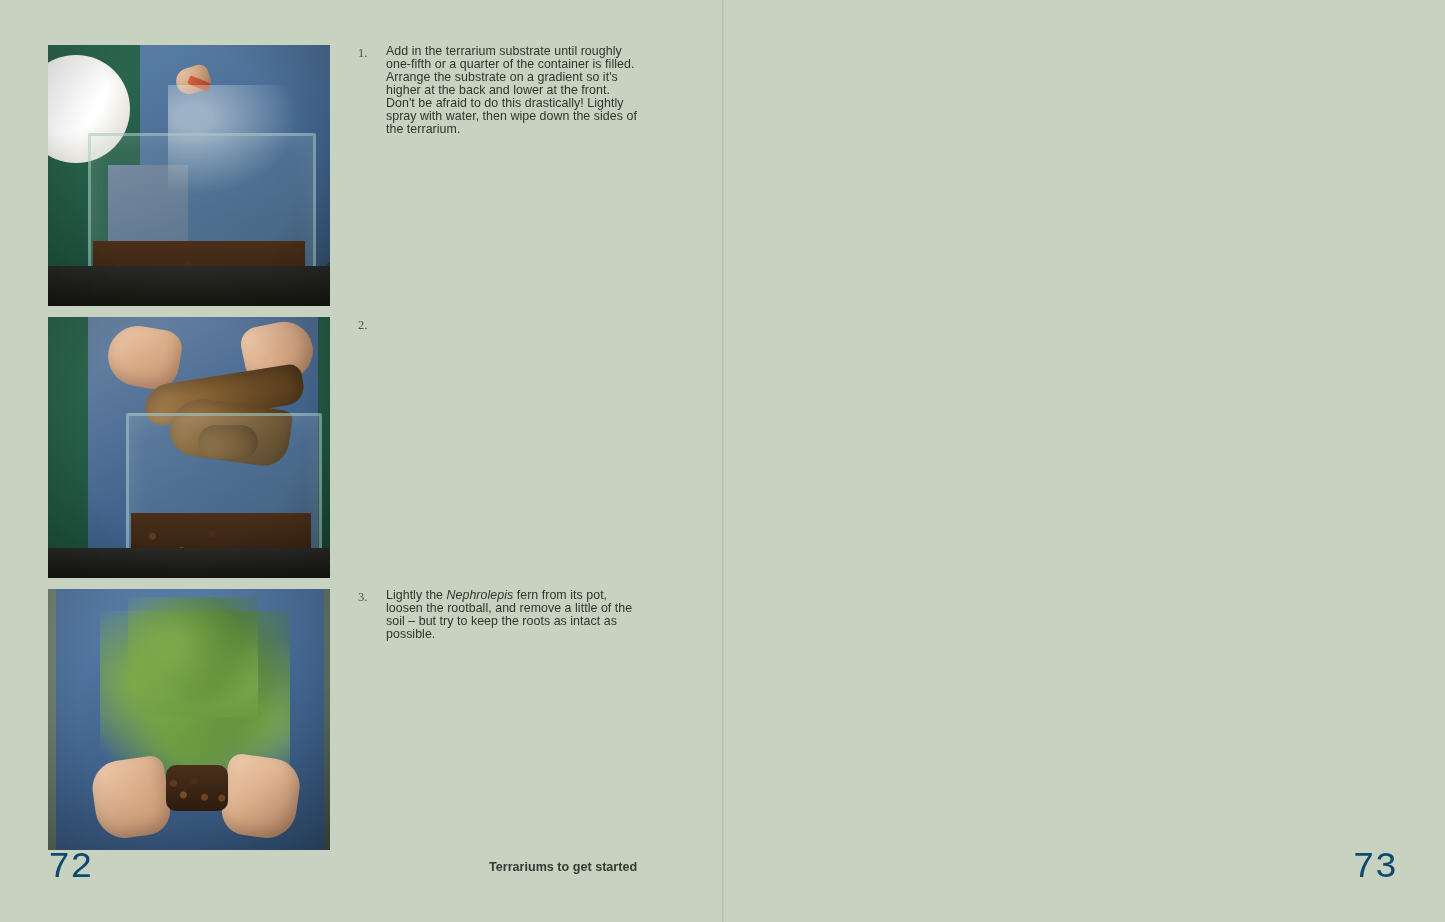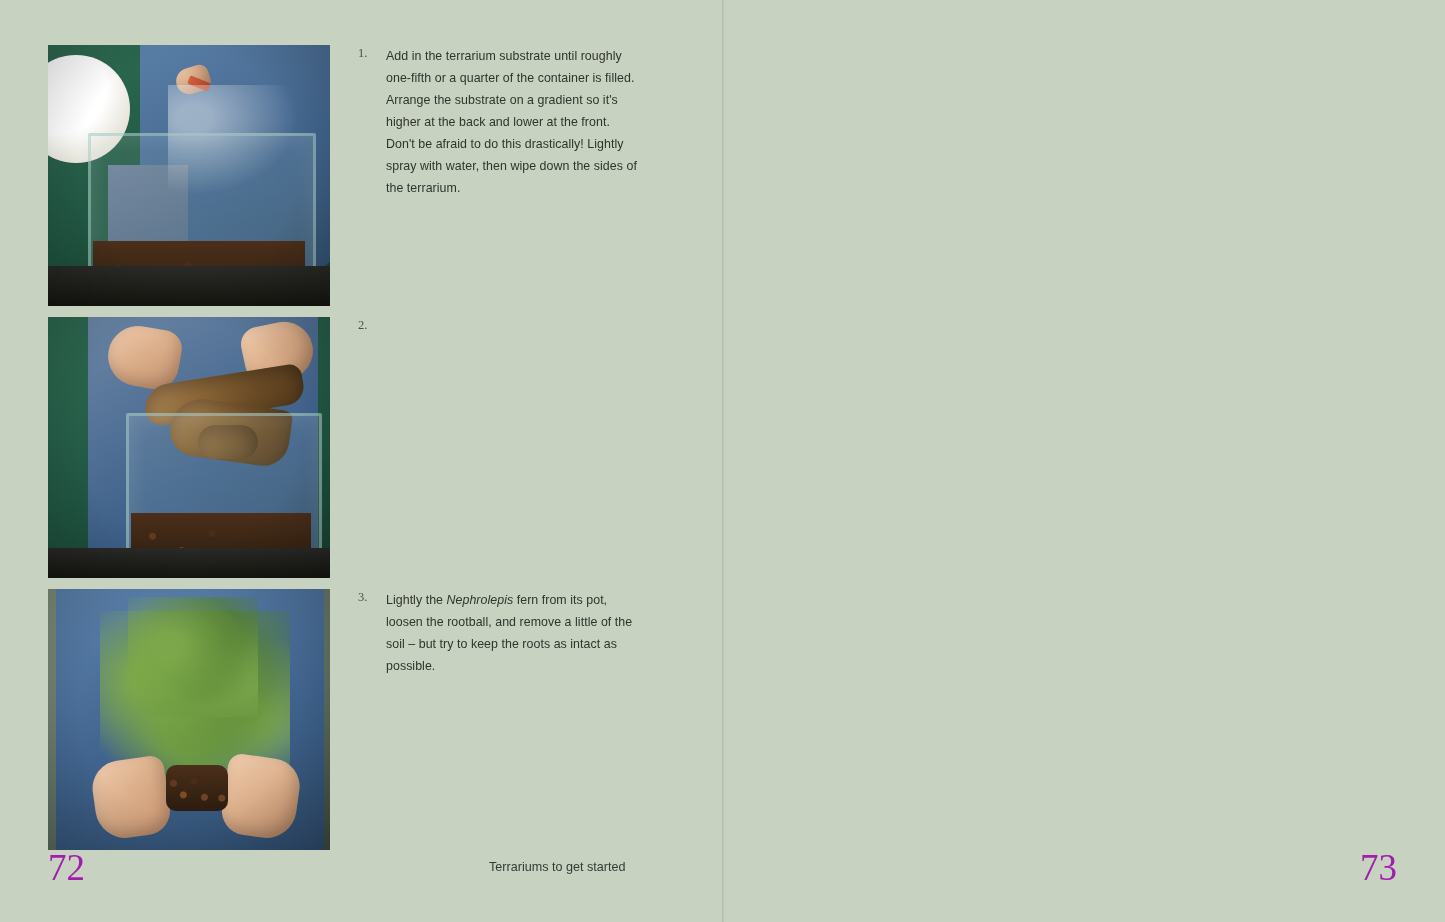--- a/index.html
+++ b/index.html
@@ -74,45 +74,45 @@
     width: 28px;
     flex: 0 0 28px;
     font-size: 12.5px;
     line-height: 15.5px;
     color: #4b5145;
     font-family: "Liberation Serif", serif;
     padding-top: 1px;
   }
   .step-text {
     font-size: 12.4px;
-    line-height: 22px;
+    line-height: 13px;
     color: #2f342c;
     letter-spacing: 0.05px;
   }
   .step-text em { font-style: italic; }
 
   
   .folio {
     position: absolute;
     bottom: 36px;
-    font-family: Liberation Serif, serif;
+    font-family: Liberation Mono, monospace;
     font-size: 37px;
-    color: #a21caf;
+    color: #0c4a6e;
     line-height: 37px;
   }
   .folio-left { left: 48px; }
   .folio-right { right: 48px; }
 
   .running-head {
     position: absolute;
     bottom: 48px;
     font-size: 12.6px;
     color: #353a32;
   }
-  .rh-left { left: 489px; }
+  .rh-left { left: 489px; font-weight: bold; }
 
   
   .ph { position: absolute; inset: 0; }
 
   
   .bg-green { position:absolute; inset:0; background: linear-gradient(160deg,#2e6a52 0%, #1f5440 60%, #17402f 100%); }
   .bg-blue  { position:absolute; inset:0; background: linear-gradient(165deg,#4a6f96 0%, #3d5f86 50%, #2f4c6d 100%); }
   .shirt {
     position:absolute; background: linear-gradient(150deg,#5a7fa6 0%, #41648c 55%, #32506f 100%);
   }

